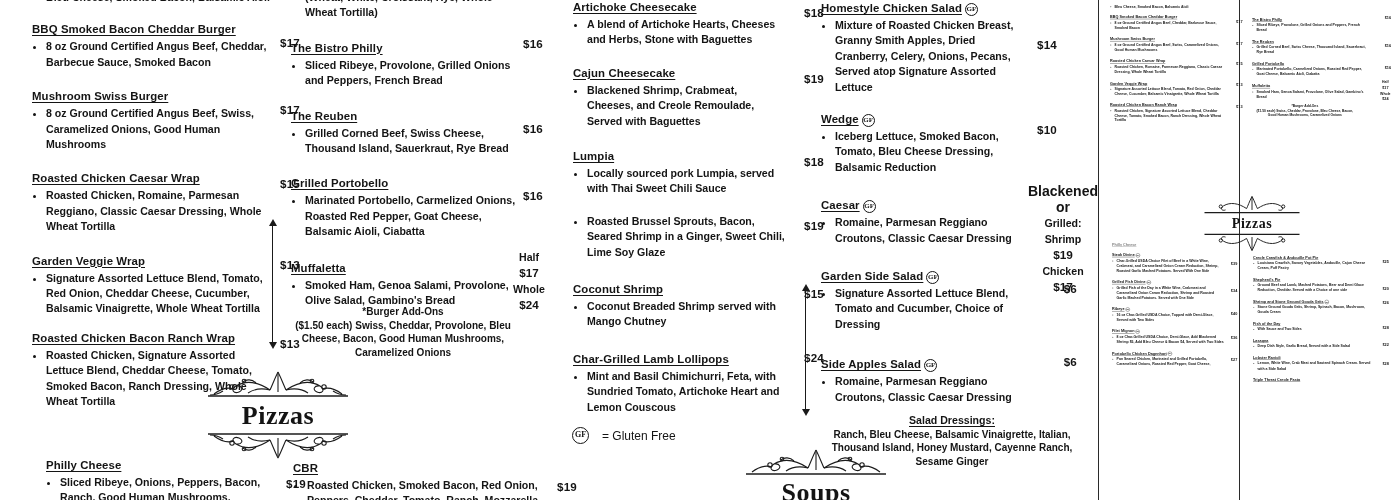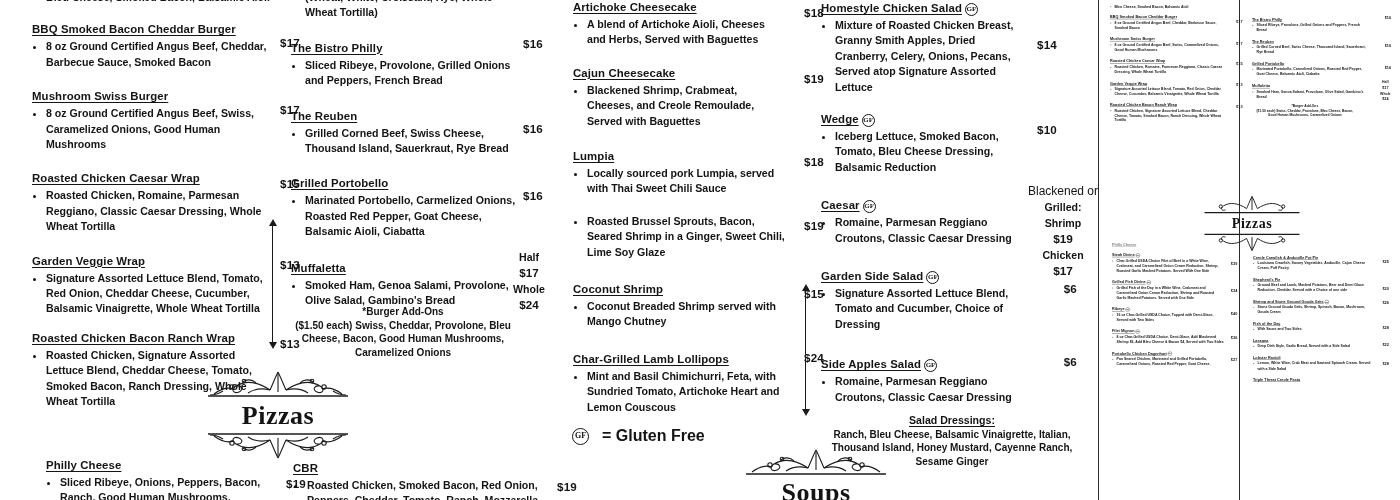--- a/index.html
+++ b/index.html
@@ -52,21 +52,21 @@
     letter-spacing:.5px;line-height:1;
   }
   .ornSvg{display:block;margin:0 auto;}
 
   
   .mini{position:absolute;transform-origin:0 0;}
   .mini .item-head{font-size:11.4px;}
 
   
   .center-note{text-align:center;font-size:10px;font-weight:bold;line-height:13.5px;}
-  .legend{font-size:16px;font-weight:bold;padding-left:8px;}
+  .legend{font-size:12px;font-weight:normal;padding-left:8px;}
 </style>
 </head>
 <body>
 
 <div class="page">
 
   <div class="col" style="left:32px;top:-10px;width:240px;">
 
     <div class="item">
       <ul class="desc noBullet" style="margin-top:0;">
@@ -221,21 +221,21 @@
       </g>
       <line x1="10" y1="26" x2="150" y2="26" stroke="#1c1c1c" stroke-width="1.3"></line>
     </svg>
   </div>
 
   <div class="col" style="left:573px;top:-3px;width:212px;">
 
     <div class="item">
       <span class="item-head">Artichoke Cheesecake</span>
       <ul class="desc">
-          <li>A blend of Artichoke Aioli, Cheeses and Herbs, Served with Baguettes</li>
+          <li>A blend of Artichoke Hearts, Cheeses and Herbs, Stone with Baguettes</li>
         </ul>
       <div class="price" style="top:9px;right:-39px;">$18</div>
     </div>
 
     <div class="item" style="margin-top:15px;">
       <span class="item-head">Cajun Cheesecake</span>
       <ul class="desc">
           <li>Blackened Shrimp, Crabmeat, Cheeses, and Creole Remoulade, Served with Baguettes</li>
         </ul>
       <div class="price" style="top:9px;right:-39px;">$19</div>
@@ -297,21 +297,21 @@
         </ul>
       <div class="price" style="top:14px;right:-28px;">$10</div>
     </div>
 
     <div class="item" style="margin-top:20px;">
       <span class="item-head">Caesar</span><span class="gf">GF</span>
       <ul class="desc">
           <li>Romaine, Parmesan Reggiano Croutons, Classic Caesar Dressing</li>
         </ul>
       <div style="position:absolute;right:-74px;top:-12px;width:80px;text-align:center;line-height:16px;">
-        <div style="font-size:12px;font-weight:normal;">Blackened or</div>
+        <div style="font-size:14px;font-weight:bold;">Blackened or</div>
         <div style="font-size:10.6px;font-weight:bold;">Grilled:</div>
         <div style="font-size:10.6px;font-weight:bold;">Shrimp</div>
         <div style="font-size:11.8px;font-weight:bold;">$19</div>
         <div style="font-size:10.6px;font-weight:bold;">Chicken</div>
         <div style="font-size:11.8px;font-weight:bold;">$17</div>
       </div>
     </div>
 
     <div class="item" style="margin-top:20px;">
       <span class="item-head">Garden Side Salad</span><span class="gf">GF</span>

